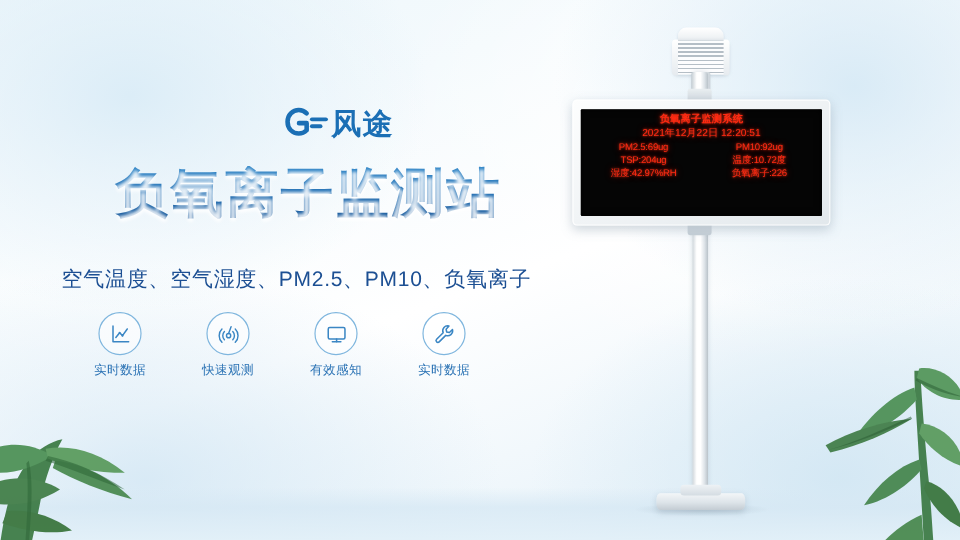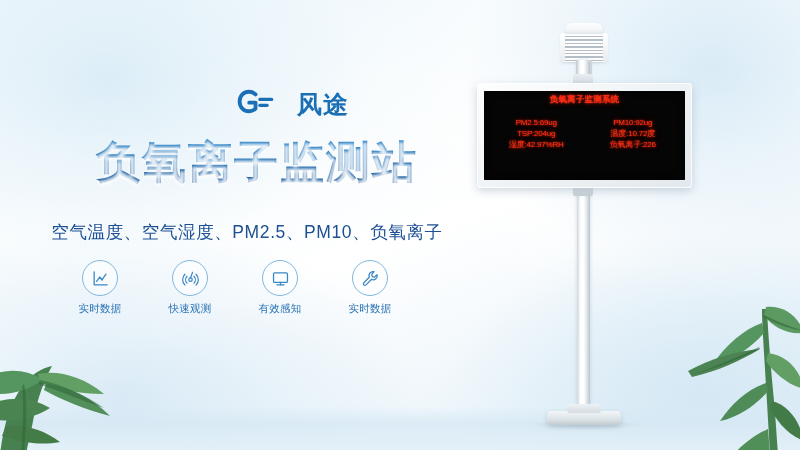--- a/index.html
+++ b/index.html
@@ -33,21 +33,21 @@
   .ground {
     position:absolute; left:0; right:0; bottom:0; height:44px;
     background:linear-gradient(180deg, rgba(222,236,246,.0) 0%, rgba(214,232,244,.75) 38%, rgba(226,240,248,.9) 100%);
   }
 
   
   #left { position:absolute; left:0; top:0; width:470px; height:450px; }
 
   .brand {
     position:absolute; left:236px; top:88px;
-    display:flex; align-items:center; gap:21px;
+    display:flex; align-items:center; gap:0;
   }
   .brand-mark { width:40px; height:32px; display:block; }
   .brand-text {
     font-size:25px; font-weight:bold; color:#1b6fb5;
     letter-spacing:1px; line-height:1;
   }
 
   .headline {
     position:absolute; left:0; right:0; top:138px;
     text-align:center;
@@ -284,20 +284,21 @@
     <div class="pole-base"></div>
 
     <div class="screen-stand"></div>
     <div class="screen-stand2"></div>
 
     <div class="screen-frame">
       <div class="screen">
 
         <div class="led led-title">负氧离子监测系统</div>
 
+        <div class="led led-date">2021年12月22日 12:20:51</div>
 
         <div class="led-rows">
           <div class="led-row">
             <span class="led led-cell c1">PM2.5:69ug</span>
             <span class="led led-cell c2">PM10:92ug</span>
           </div>
           <div class="led-row">
             <span class="led led-cell c1">TSP:204ug</span>
             <span class="led led-cell c2">温度:10.72度</span>
           </div>

